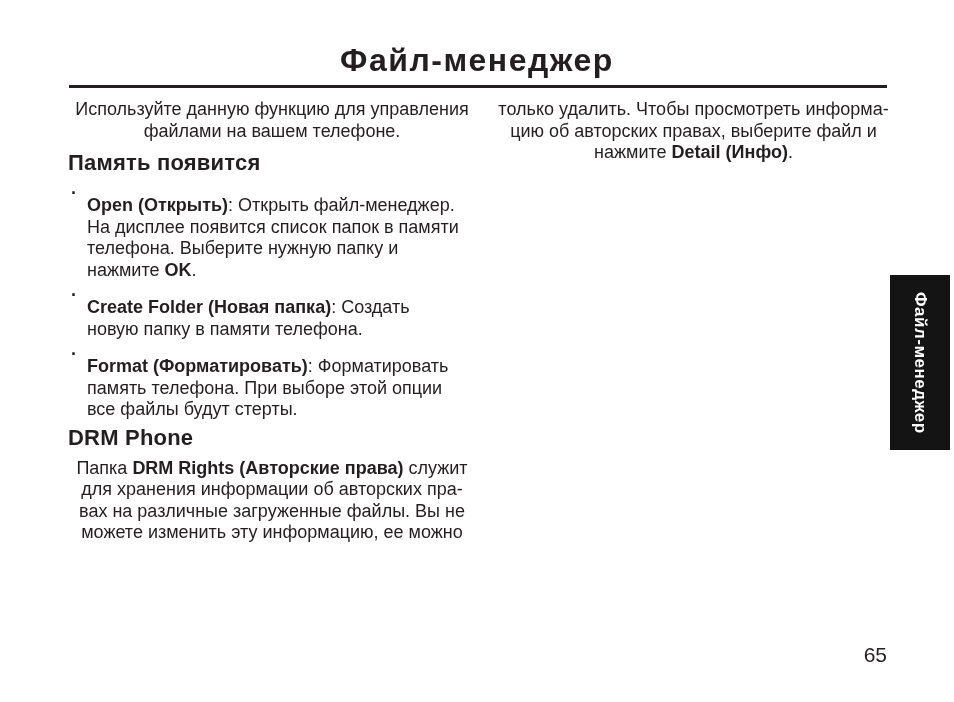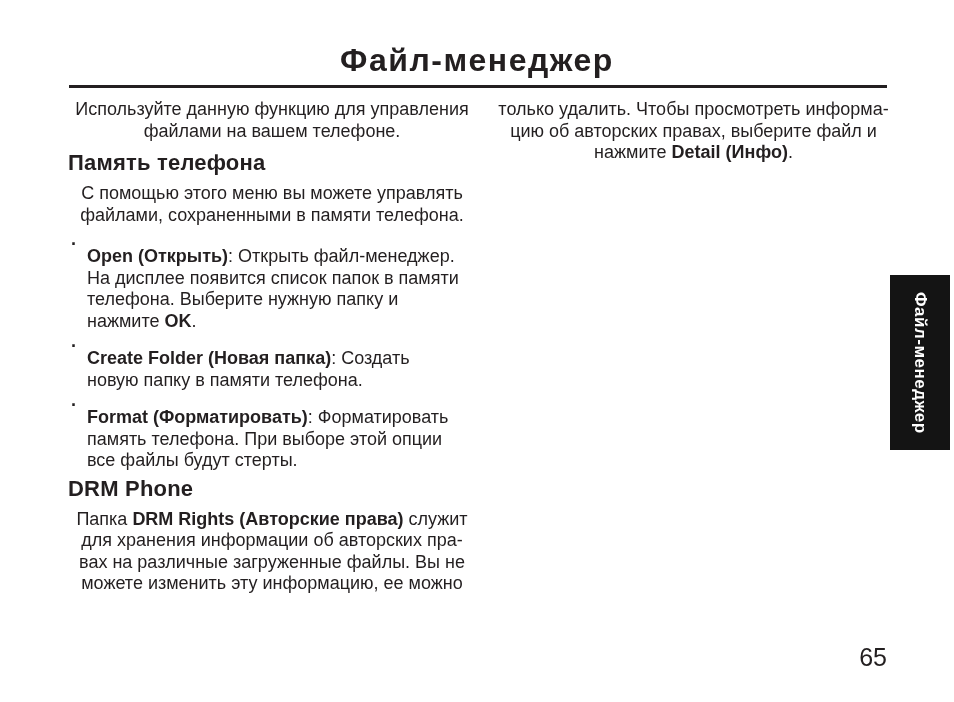--- a/index.html
+++ b/index.html
@@ -93,39 +93,37 @@
     color: #ffffff;
     font-size: 17px;
     font-weight: bold;
     letter-spacing: 0.5px;
     white-space: nowrap;
   }
   .pagenum {
     position: absolute;
     top: 643px;
     right: 67px;
-    font-size: 25px;
+    font-size: 21px;
     color: #231f20;
   }
 </style>
 </head>
 <body>
 
 <div class="page">
 
   <h1 class="title">Файл-менеджер</h1>
   <div class="rule"></div>
 
   <div class="col col-left">
     <p class="body">Используйте данную функцию для управления
 файлами на вашем телефоне.</p>
 
-    <h2 class="heading">Память телефона</h2>
-    <p class="body">С помощью этого меню вы можете управлять
-файлами, сохраненными в памяти телефона.</p>
+    <h2 class="heading">Память появится</h2>
 
     <ul class="bullets">
       <li>
         <span class="dot">·</span>
         <span class="li-body"><b>Open (Открыть)</b><span>: Открыть файл-менеджер.
 На дисплее появится список папок в памяти
 телефона. Выберите нужную папку и
 нажмите </span><b>OK</b><span>.</span></span>
       </li>
       <li>

